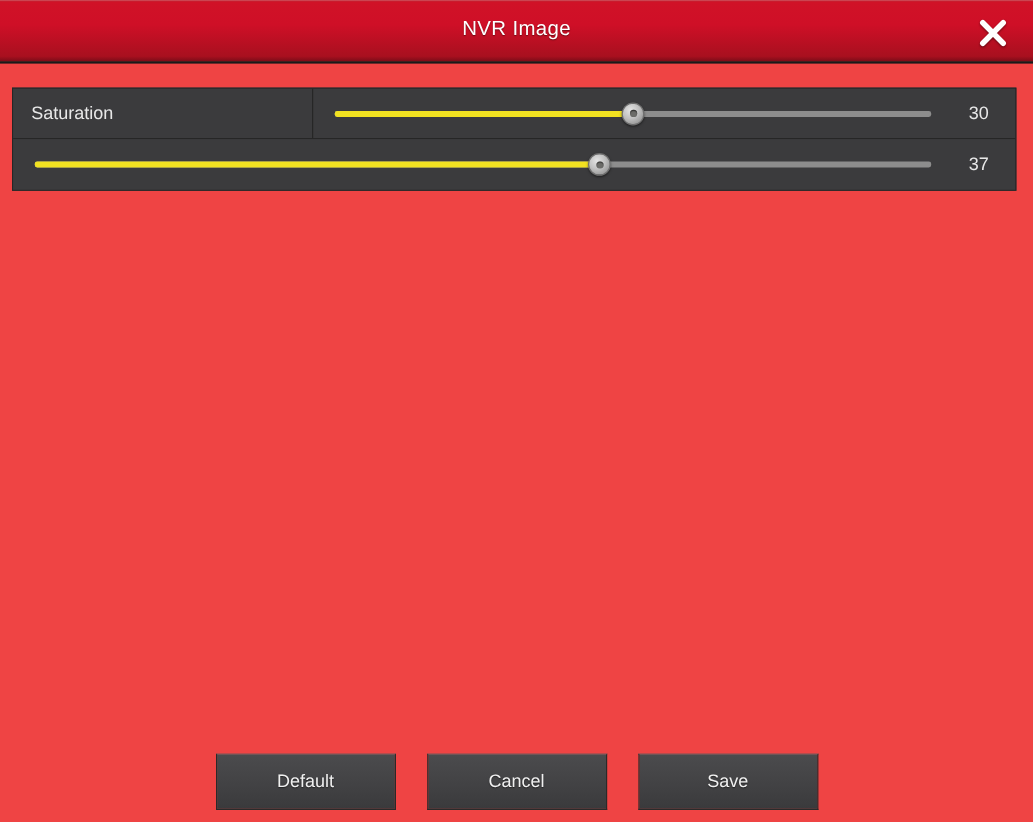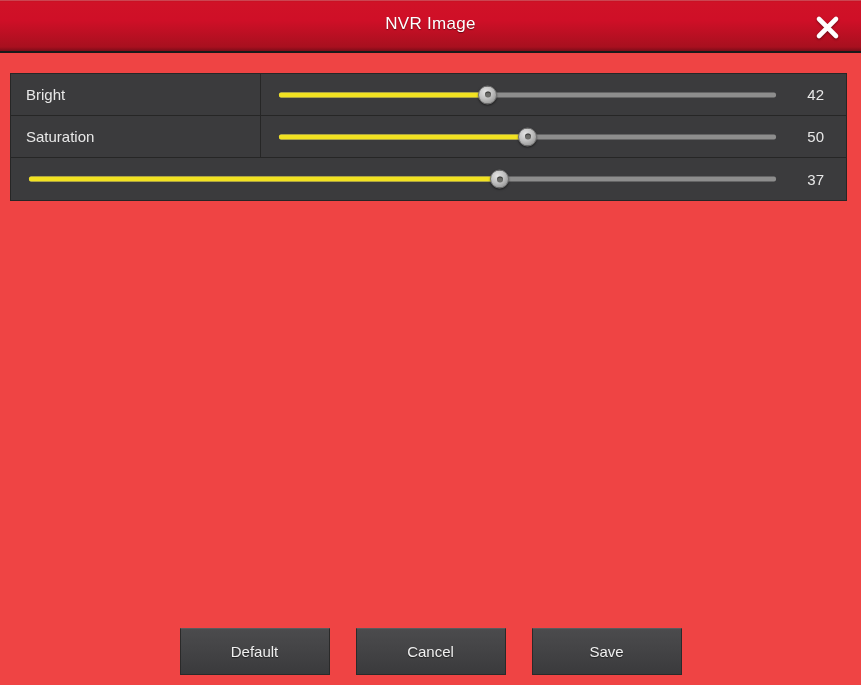--- a/index.html
+++ b/index.html
@@ -211,46 +211,33 @@
       <span>
         <svg width="27" height="27" viewBox="0 0 27 27" aria-hidden="true">
           <path d="M5 5 L22 22 M22 5 L5 22" stroke="#ffffff" stroke-width="4.6" stroke-linecap="round"></path>
         </svg>
       </span>
     </div>
   </div>
 
   <div class="table">
 
-    <div class="row">
-      <div class="label-cell">
-        <span>Bright</span>
-      </div>
-      <div class="slider-cell">
-        <div class="slider">
-          <div class="track"></div>
-          <div class="fill" style="width: 42%;"></div>
-          <div class="knob" style="left: 42%;"></div>
-        </div>
-        <div class="value">42</div>
-      </div>
-    </div>
 
 
     <div class="row">
       <div class="label-cell">
         <span>Saturation</span>
       </div>
       <div class="slider-cell">
         <div class="slider">
           <div class="track"></div>
           <div class="fill" style="width: 50%;"></div>
           <div class="knob" style="left: 50%;"></div>
         </div>
-        <div class="value">50</div>
+        <div class="value">30</div>
       </div>
     </div>
 
     <div class="row">
       <div class="slider-cell">
         <div class="slider">
           <div class="track"></div>
           <div class="fill" style="width: 63%;"></div>
           <div class="knob" style="left: 63%;"></div>
         </div>

